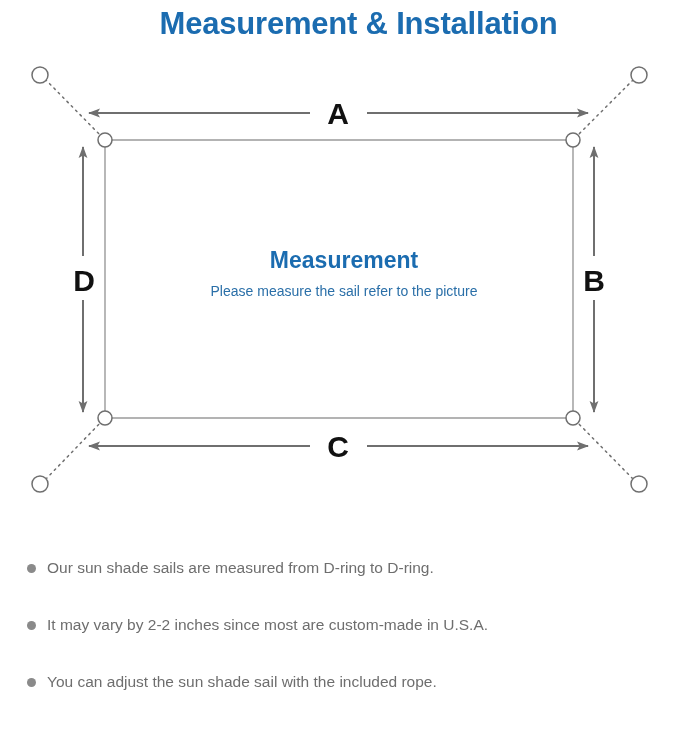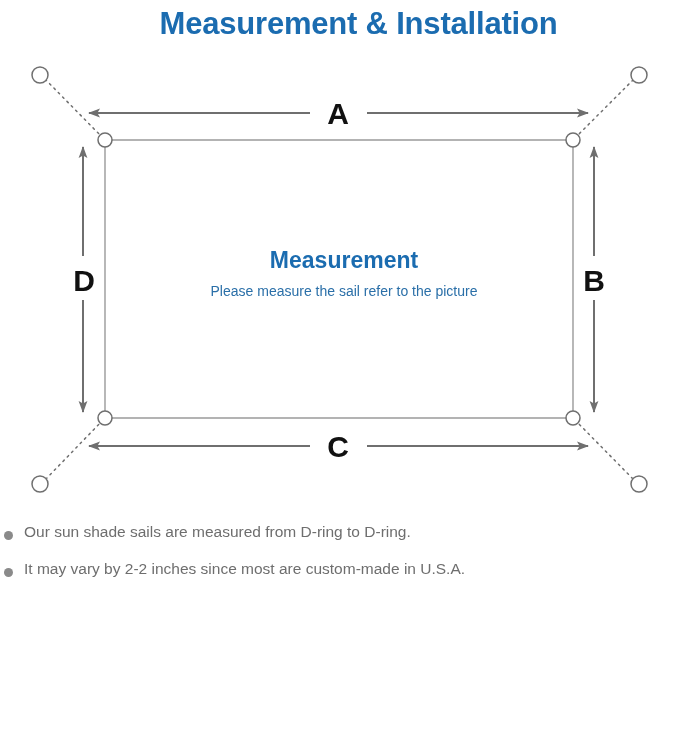--- a/index.html
+++ b/index.html
@@ -72,23 +72,24 @@
 
   
   #bullets {
     position: absolute;
     left: 0;
     top: 521px;
     width: 679px;
   }
   .bullet-row {
     display: flex;
-    align-items: center;
-    padding: 0 14px 0 4px;
+    align-items: flex-start;
+    padding: 0 14px 0 27px;
     margin-bottom: 16px;
+    margin-top: 36px;
   }
   .bullet-dot {
     flex: 0 0 auto;
     width: 9px;
     height: 9px;
     border-radius: 50%;
     background: #8a8a8a;
     margin-top: 7px;
     margin-right: 11px;
   }
@@ -162,17 +163,21 @@
       <span class="bullet-dot"></span>
       <span class="bullet-text">Our sun shade sails are measured from D-ring to D-ring.</span>
     </div>
 
     <div class="bullet-row">
       <span class="bullet-dot"></span>
       <span class="bullet-text">It may vary by 2-2 inches since most are custom-made in U.S.A.</span>
     </div>
 
 
+    <div class="bullet-row">
+      <span class="bullet-dot"></span>
+      <span class="bullet-text">You can adjust the sun shade sail with the included rope.</span>
+    </div>
 
 
   </div>
 
 </div>
 
 </body></html>

